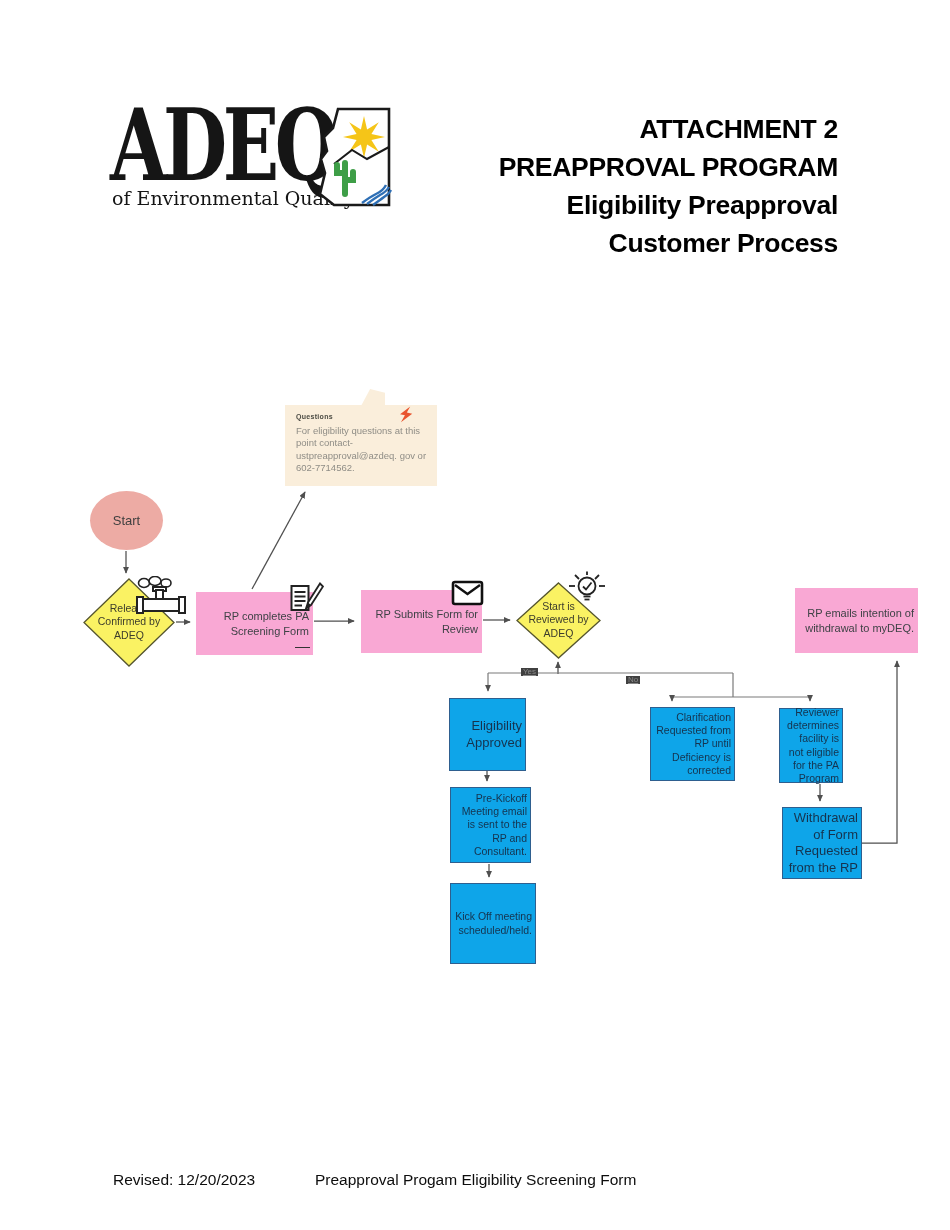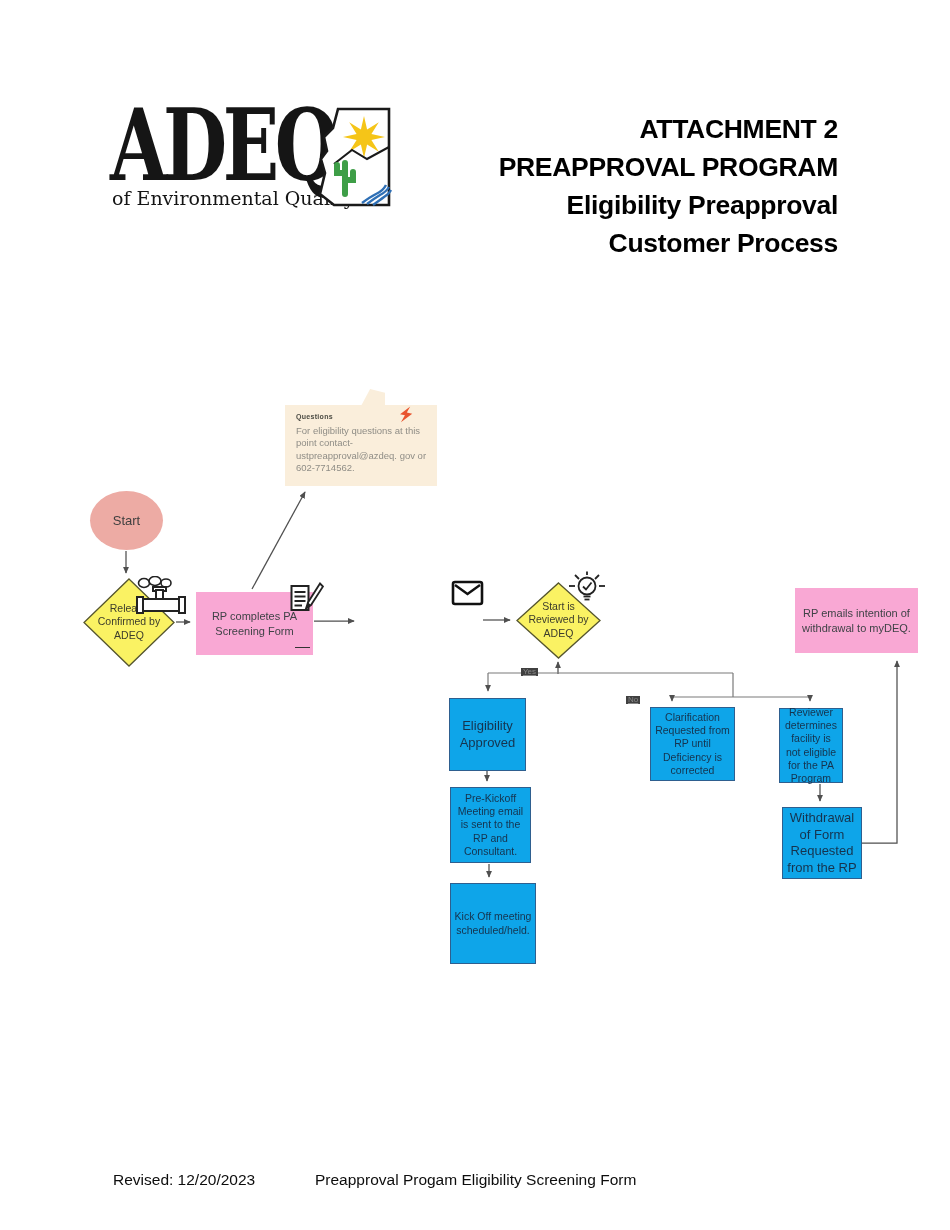--- a/index.html
+++ b/index.html
@@ -13,21 +13,21 @@
         font-size:100px;line-height:0.78;letter-spacing:-6px;color:#151515;
         transform:scaleX(0.74);transform-origin:left top;}
   .logo-dept{position:absolute;left:2px;top:84px;font-family:"DejaVu Serif",serif;
         font-size:19px;line-height:1.12;color:#151515;white-space:nowrap;}
   .state-svg{position:absolute;left:312px;top:106px;}
   .doc-title{position:absolute;right:112px;top:110px;text-align:right;font-weight:bold;
         font-size:26.5px;line-height:38px;letter-spacing:-0.3px;color:#000;}
 
   
   .node{position:absolute;display:flex;align-items:center;justify-content:center;
-        text-align:center;box-sizing:border-box;z-index:2;}
+        text-align:right;box-sizing:border-box;z-index:2;}
   .proc-light{background:#f9a8d4;color:#3f4246;font-size:11px;line-height:1.32;padding:2px 4px;}
   .proc-dark{background:#0ea5e9;border:1.6px solid #2e5f8f;color:#16334e;
         font-size:10.5px;line-height:1.27;padding:12px 3px;}
   .start-ellipse{background:#edaba4;border-radius:50%;color:#3f3f3f;font-size:13px;}
   .diamond-label{position:absolute;display:flex;align-items:center;justify-content:center;
         text-align:center;font-size:10.5px;line-height:1.3;color:#3c3c2c;z-index:3;}
   .edge-label{position:absolute;font-size:8px;color:#8a8a8a;background:#404040;
         padding:0 2px;line-height:1;z-index:3;text-decoration:underline;}
 
   
@@ -97,21 +97,21 @@
     </g>
     <g stroke="#7a7a7a" stroke-width="1.2" fill="none">
       <path d="M488 673 L733 673"></path>
       <path d="M488 673 L488 691" marker-end="url(#arr)"></path>
       <path d="M733 673 L733 697"></path>
       <path d="M733 697 L672 697 L672 701" marker-end="url(#arr)"></path>
       <path d="M733 697 L810 697 L810 701" marker-end="url(#arr)"></path>
     </g>
   </svg>
   <span class="edge-label" style="left:521px;top:668px;">Yes</span>
-  <span class="edge-label" style="left:626px;top:696px;">No</span>
+  <span class="edge-label" style="left:626px;top:676px;">No</span>
 
   <div class="note">
     <div class="note-tab"></div>
     <div class="note-title">Questions</div>
     <div class="note-body">For eligibility questions at this point contact- ustpreapproval@azdeq. gov or 602-7714562.</div>
   </div>
   <svg class="abs" style="left:398px;top:406px;z-index:3;" width="16" height="18" viewBox="0 0 16 18">
     <polygon points="11,0 2,9 7,9.5 4,17 14,7 8.5,6.5" fill="#e8542f" transform="rotate(8 8 9)"></polygon>
   </svg>
 
@@ -149,20 +149,23 @@
       <line x1="4.5" y1="10" x2="15.5" y2="10"></line>
       <line x1="4.5" y1="14.5" x2="15.5" y2="14.5"></line>
       <line x1="4.5" y1="19" x2="15.5" y2="19"></line>
       <line x1="4.5" y1="23.5" x2="12" y2="23.5"></line>
     </g>
     <path d="M30 1.5 L33 4.5 L21 23 L16 26.5 L18 20.5 Z" fill="#ffffff" stroke="#222222" stroke-width="1.8"></path>
     <path d="M18 20.5 L16 26.5 L21 23 Z" fill="#222222"></path>
   </svg>
   <div class="abs" style="left:295px;top:647px;width:15px;border-top:1.5px solid #333;z-index:4;"></div>
 
+  <div class="node proc-light" style="left:361px;top:590px;width:121px;height:63px;">
+    <span>RP Submits Form for Review</span>
+  </div>
   <svg class="abs" style="left:451px;top:580px;z-index:4;" width="33" height="26" viewBox="0 0 33 26">
     <rect x="2" y="2" width="29" height="22" rx="2" fill="#ffffff" stroke="#111111" stroke-width="2.6"></rect>
     <path d="M4 5 L16.5 14 L29 5" fill="none" stroke="#111111" stroke-width="2.4"></path>
   </svg>
 
   <svg class="abs" style="left:516px;top:582px;z-index:2;" width="85" height="77" viewBox="0 0 85 77">
     <polygon points="42.5,1 84,38.5 42.5,76 1,38.5" fill="#faf263" stroke="#55552e" stroke-width="1.3"></polygon>
   </svg>
   <div class="diamond-label" style="left:520px;top:595px;width:77px;height:50px;">
     <span>Start is Reviewed by ADEQ</span>

